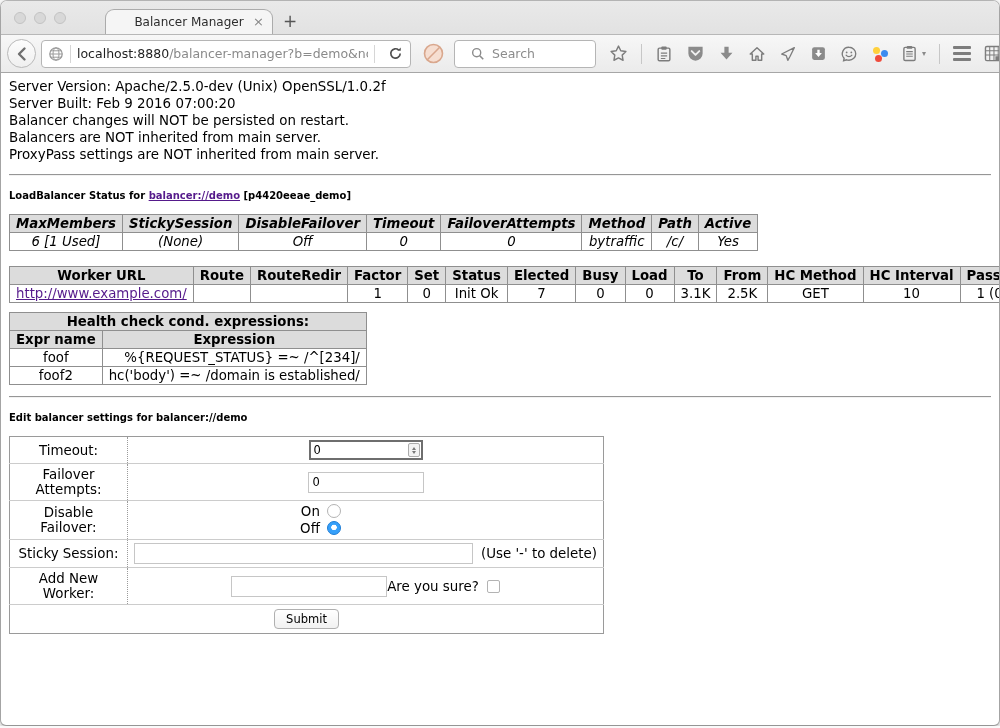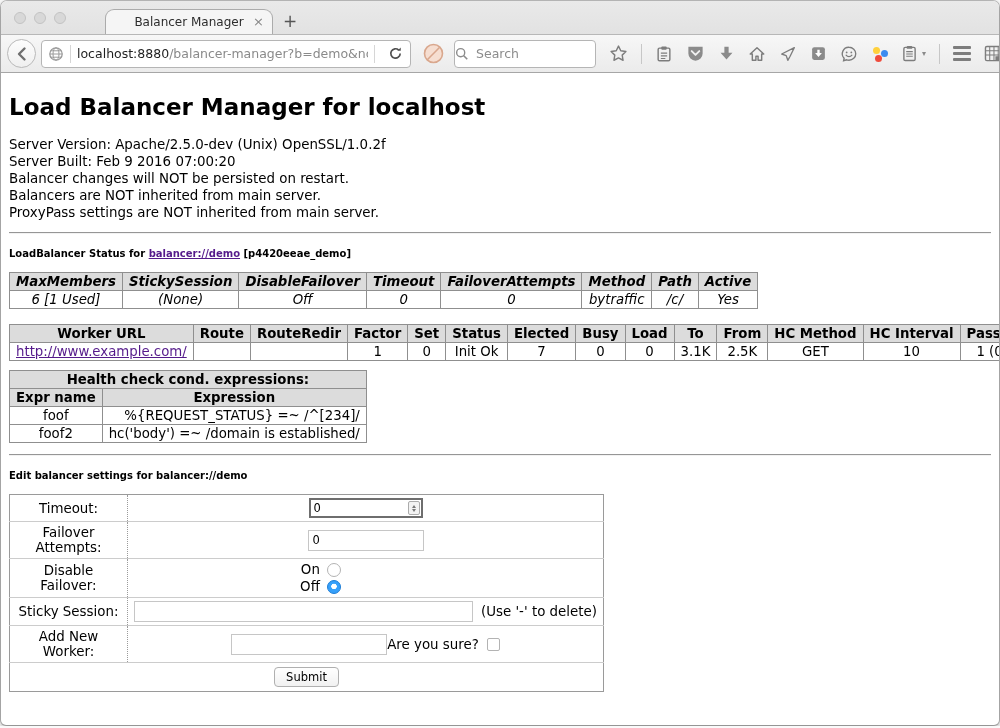--- a/index.html
+++ b/index.html
@@ -31,21 +31,21 @@
   .back-btn{ width:29px; height:29px; border-radius:50%; border:1px solid #b9b9b9;
     background:linear-gradient(#fdfdfd,#efefef); display:flex; align-items:center; justify-content:center; margin-right:5px; flex:none;}
   .urlbar{ width:370px; height:28px; background:#fff; border:1px solid #b5b5b5; border-radius:4px;
     display:flex; align-items:center; overflow:hidden; flex:none;}
   .urlbar .vsep{ width:1px; height:18px; background:#d6d6d6; margin:0 6px; flex:none;}
   .url-text{ font-size:12.5px; color:#8a8a8a; white-space:nowrap; overflow:hidden; flex:1;}
   .url-text b{ color:#1f1f1f; font-weight:normal; }
   .reload{ margin:0 7px; flex:none;}
   .block-btn{ margin:0 10px 0 12px; flex:none;}
   .searchbar{ width:142px; height:28px; background:#fff; border:1px solid #b5b5b5; border-radius:4px;
-    display:flex; align-items:center; padding:0 0; flex:none;}
+    display:flex; align-items:center; padding:0 16px; flex:none;}
   .searchbar input{ border:none; outline:none; width:100px; font-size:12.5px; color:#444; background:transparent; margin-left:5px;
     font-family:"DejaVu Sans","Liberation Sans",sans-serif;}
   .searchbar input::placeholder{ color:#8c8c8c; }
   .tool-icons{ display:flex; align-items:center; margin-left:13px; gap:13px; }
   .tbsep{ width:1px; height:20px; background:#c7c7c7; }
   .hamburger{ width:18px; display:flex; flex-direction:column; gap:3px; }
   .hamburger i{ height:3px; background:#7d7d7d; border-radius:1px; }
   .caret-down{ font-size:8px; color:#8a8a8a; margin-left:-8px;}
   .dots i{ display:inline-block; width:7px; height:7px; border-radius:50%; }
   
@@ -75,21 +75,21 @@
   .num-focus{ width:114px; height:20px; border:2px solid #6e6e6e; font-size:11.5px; padding:0 16px 0 3px;
     font-family:"DejaVu Sans","Liberation Sans",sans-serif;}
   .spinner{ position:absolute; right:3px; top:3px; width:12px; height:14px; border:1px solid #ababab; background:#f2f2f2; border-radius:2px;
     display:flex; flex-direction:column; align-items:center; justify-content:center; gap:1px;}
   .spinner .tu{ width:0;height:0;border-left:2.5px solid transparent;border-right:2.5px solid transparent;border-bottom:3px solid #777;}
   .spinner .td{ width:0;height:0;border-left:2.5px solid transparent;border-right:2.5px solid transparent;border-top:3px solid #777;}
   .txt-in{ height:21px; border:1px solid #c6c6c6; font-size:11.5px; padding:0 4px; font-family:"DejaVu Sans","Liberation Sans",sans-serif;}
   .radio{ display:inline-block; width:14px; height:14px; border-radius:50%; background:#fff; border:1px solid #b3b3b3; vertical-align:middle;}
   .radio.on{ background:radial-gradient(circle at 50% 45%, #fff 0 2.5px, #36a0fa 3px 100%); border-color:#1f7ed6; }
   .radio-col{ display:inline-flex; flex-direction:column; gap:2px; margin-left:-90px;}
-  .radio-row{ display:flex; align-items:center; justify-content:flex-end; gap:7px; }
+  .radio-row{ display:flex; justify-content:flex-end; gap:7px; }
   .checkbox{ display:inline-block; width:13px; height:13px; border:1px solid #b3b3b3; border-radius:2px; background:#fff; vertical-align:middle;}
   .flexrow{ display:flex; align-items:center; }
   .submit-btn{ font-size:11.5px; padding:2px 11px; border:1px solid #b0b0b0; border-radius:4px;
     background:linear-gradient(#fff,#f1f1f1); font-family:"DejaVu Sans","Liberation Sans",sans-serif;}
   .icon{ color:#7d7d7d; display:inline-flex; }
 </style>
 </head>
 <body>
 
 <div class="window">
@@ -224,21 +224,20 @@
         <svg width="19" height="17" viewBox="0 0 20 18">
             <rect x="1.5" y="1.5" width="17" height="15" rx="1.5" fill="none" stroke="#7d7d7d" stroke-width="1.5"></rect>
             <path d="M1.5 6h17M1.5 10.5h17M6 1.5v15M10.5 1.5v15M15 1.5v15" stroke="#7d7d7d" stroke-width="1.1"></path>
             <path d="M12 12h6v4.5h-6z" fill="#7d7d7d"></path>
           </svg>
       </span>
     </div>
   </div>
 
   <div class="content">
-    <h1>Load Balancer Manager for localhost</h1>
 
     <div class="info">
       <div>Server Version: Apache/2.5.0-dev (Unix) OpenSSL/1.0.2f</div>
       <div>Server Built: Feb 9 2016 07:00:20</div>
       <div>Balancer changes will NOT be persisted on restart.</div>
       <div>Balancers are NOT inherited from main server.</div>
       <div>ProxyPass settings are NOT inherited from main server.</div>
     </div>
 
     <hr>

